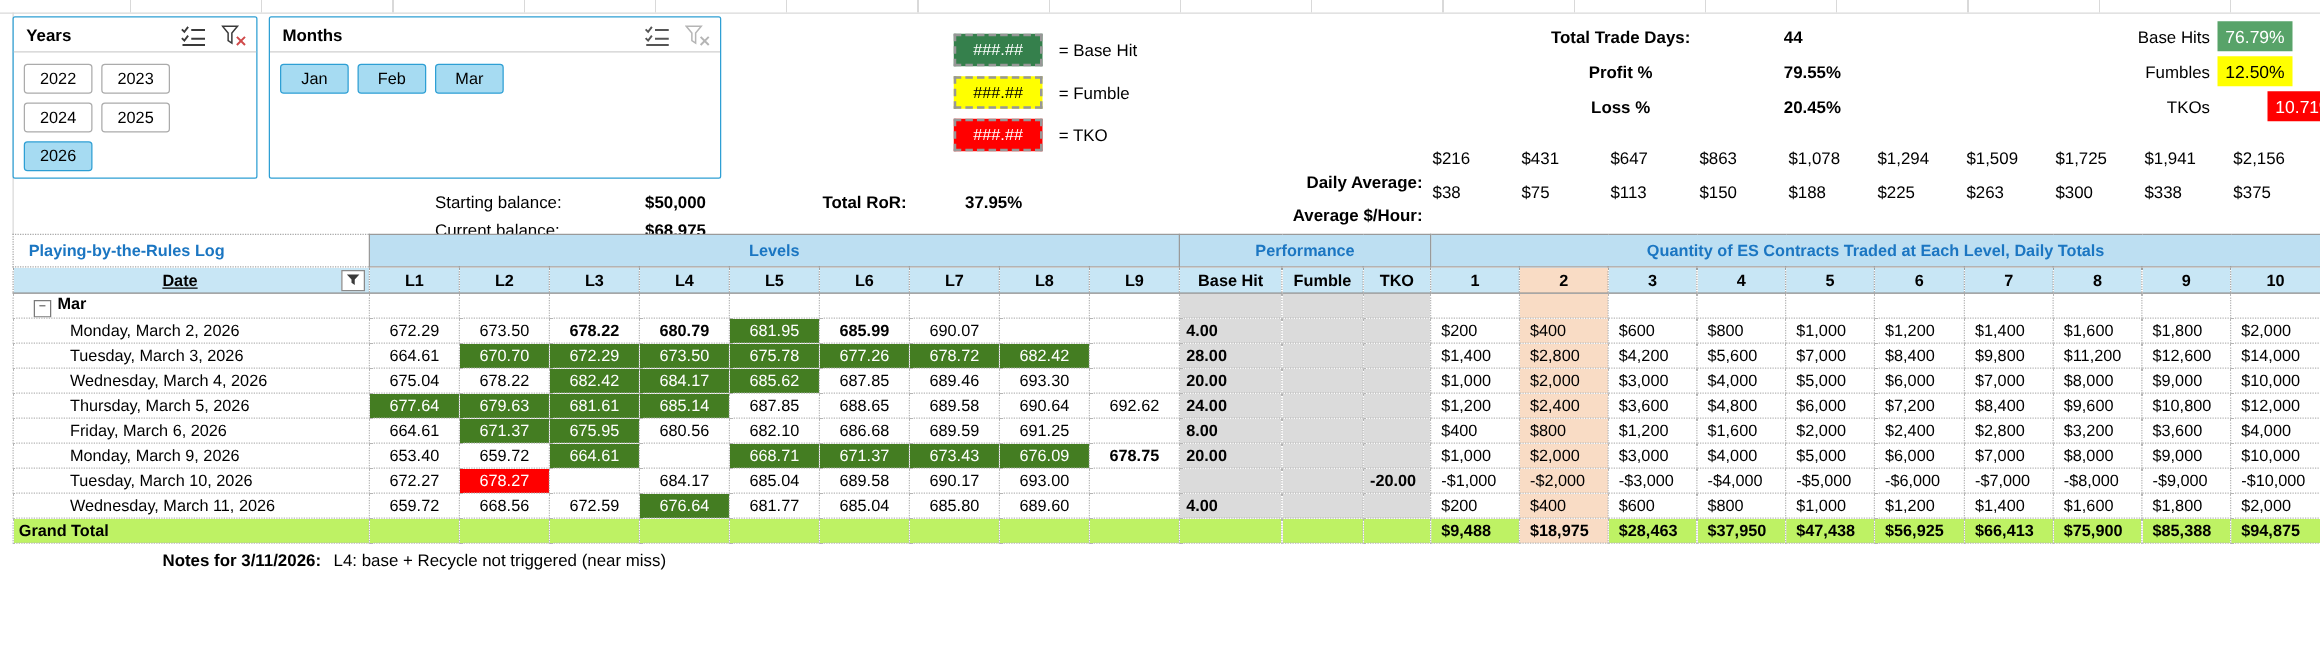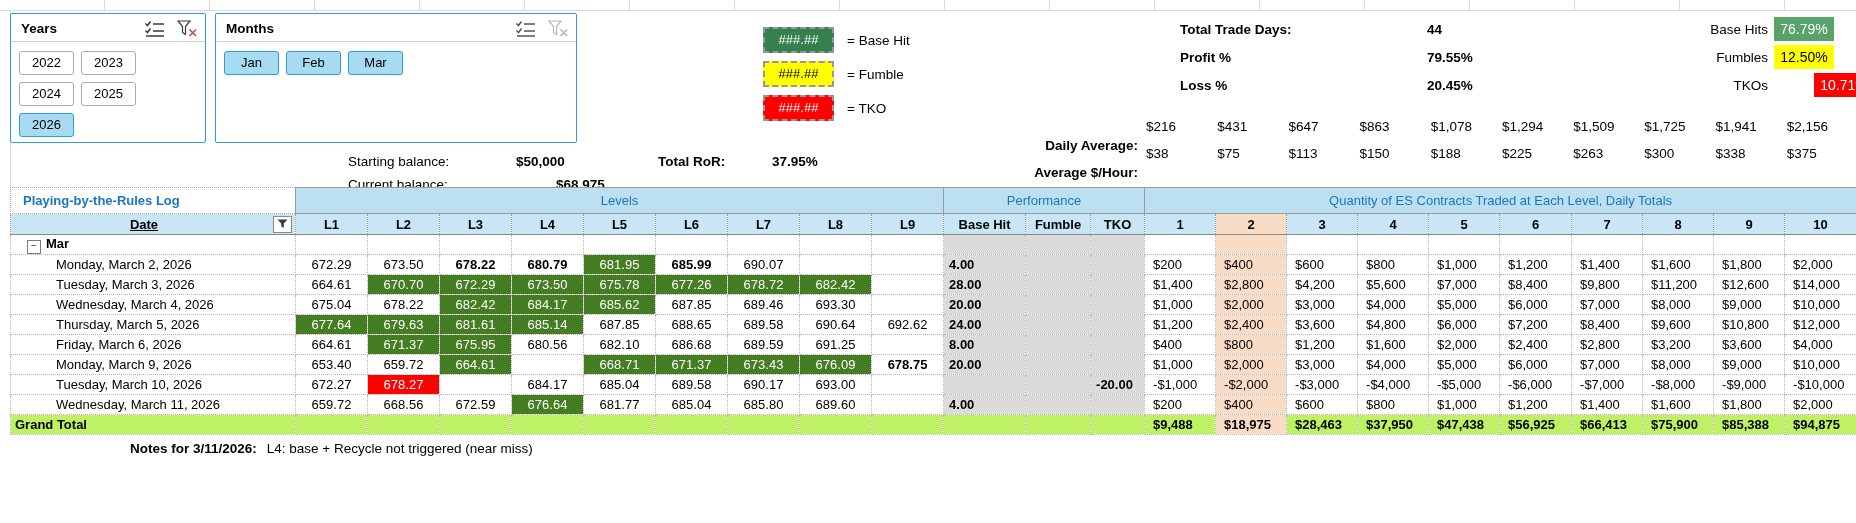--- a/index.html
+++ b/index.html
@@ -41,21 +41,21 @@
   .legend-row { display:flex; align-items:center; height:24px; margin-bottom:10px; }
   .legend-chip {
     width:67px; height:22px; line-height:22px; text-align:center; font-size:13px;
     border:2px dashed #979797; box-sizing:content-box; display:inline-block;
   }
   .legend-label { margin-left:13px; font-size:13.5px; }
 
   
   .summary-stats { position:absolute; left:1180px; top:22px; width:330px; }
   .stat-row { display:flex; height:28px; align-items:flex-start; }
-  .stat-label { width:233px; text-align:left; font-weight:bold; font-size:13.5px; }
+  .stat-label { width:233px; text-align:center; font-weight:bold; font-size:13.5px; }
   .stat-value { margin-left:14px; font-weight:bold; font-size:13.5px; }
 
   .outcome-chips { position:absolute; left:1640px; top:15px; }
   .chip-row { display:flex; align-items:center; height:28px; }
   .chip-label { width:128px; text-align:right; font-size:13.5px; }
   .chip {
     margin-left:6px; width:60px; height:24px; line-height:24px; text-align:center; font-size:14px;
   }
 
   
@@ -78,21 +78,21 @@
   .log-table td, .log-table th {
     box-sizing:border-box; overflow:hidden; white-space:nowrap; padding:0;
     font-size:13px; vertical-align:middle;
   }
   .band-row td { height:26px; }
   .title-cell {
     background:#fff; border:1px dotted #a8a8a8; color:#1B76C2;
     font-weight:bold; font-size:19px; padding-left:12px !important; text-align:left;
   }
   .band {
-    background:#BDDFF2; color:#1B76C2; font-weight:normal; font-size:15px; text-align:center;
+    background:#BDDFF2; color:#1B76C2; font-weight:bold; font-size:15px; text-align:center;
     border:1px solid #9a9a9a;
   }
   .header-row th {
     height:21px; background:#C8E6F5; font-weight:bold; text-align:center;
     border:1px dotted #a0a0a0; border-bottom:1px solid #8a8a8a;
   }
   .date-h { text-align:left; }
   .date-h .dh-wrap { display:flex; align-items:center; padding:0 3px 0 4px; }
   .date-h .dh-label { flex:1; text-align:center;text-decoration:underline; }
   .filter-box {
@@ -260,21 +260,21 @@
       <div class="avg-cell">$263</div>
       <div class="avg-cell">$300</div>
       <div class="avg-cell">$338</div>
       <div class="avg-cell">$375</div>
     </span>
 </div>
 
 <span class="abs-text" style="left:348px; top:154px;">Starting balance:</span>
 <span class="abs-text bold" style="left:516px; top:154px;">$50,000</span>
 <span class="abs-text" style="left:348px; top:177px;">Current balance:</span>
-<span class="abs-text bold" style="left:516px; top:177px;margin-left:40px;">$68,975</span>
+<span class="abs-text bold" style="left:516px; top:177px;">$68,975</span>
 <span class="abs-text bold" style="left:658px; top:154px;">Total RoR:</span>
 <span class="abs-text bold" style="left:772px; top:154px;">37.95%</span>
 
 <table class="log-table">
   <colgroup id="log-colgroup">
       <col style="width: 285px;">
       <col style="width: 72px;">
       <col style="width: 72px;">
       <col style="width: 72px;">
       <col style="width: 72px;">

